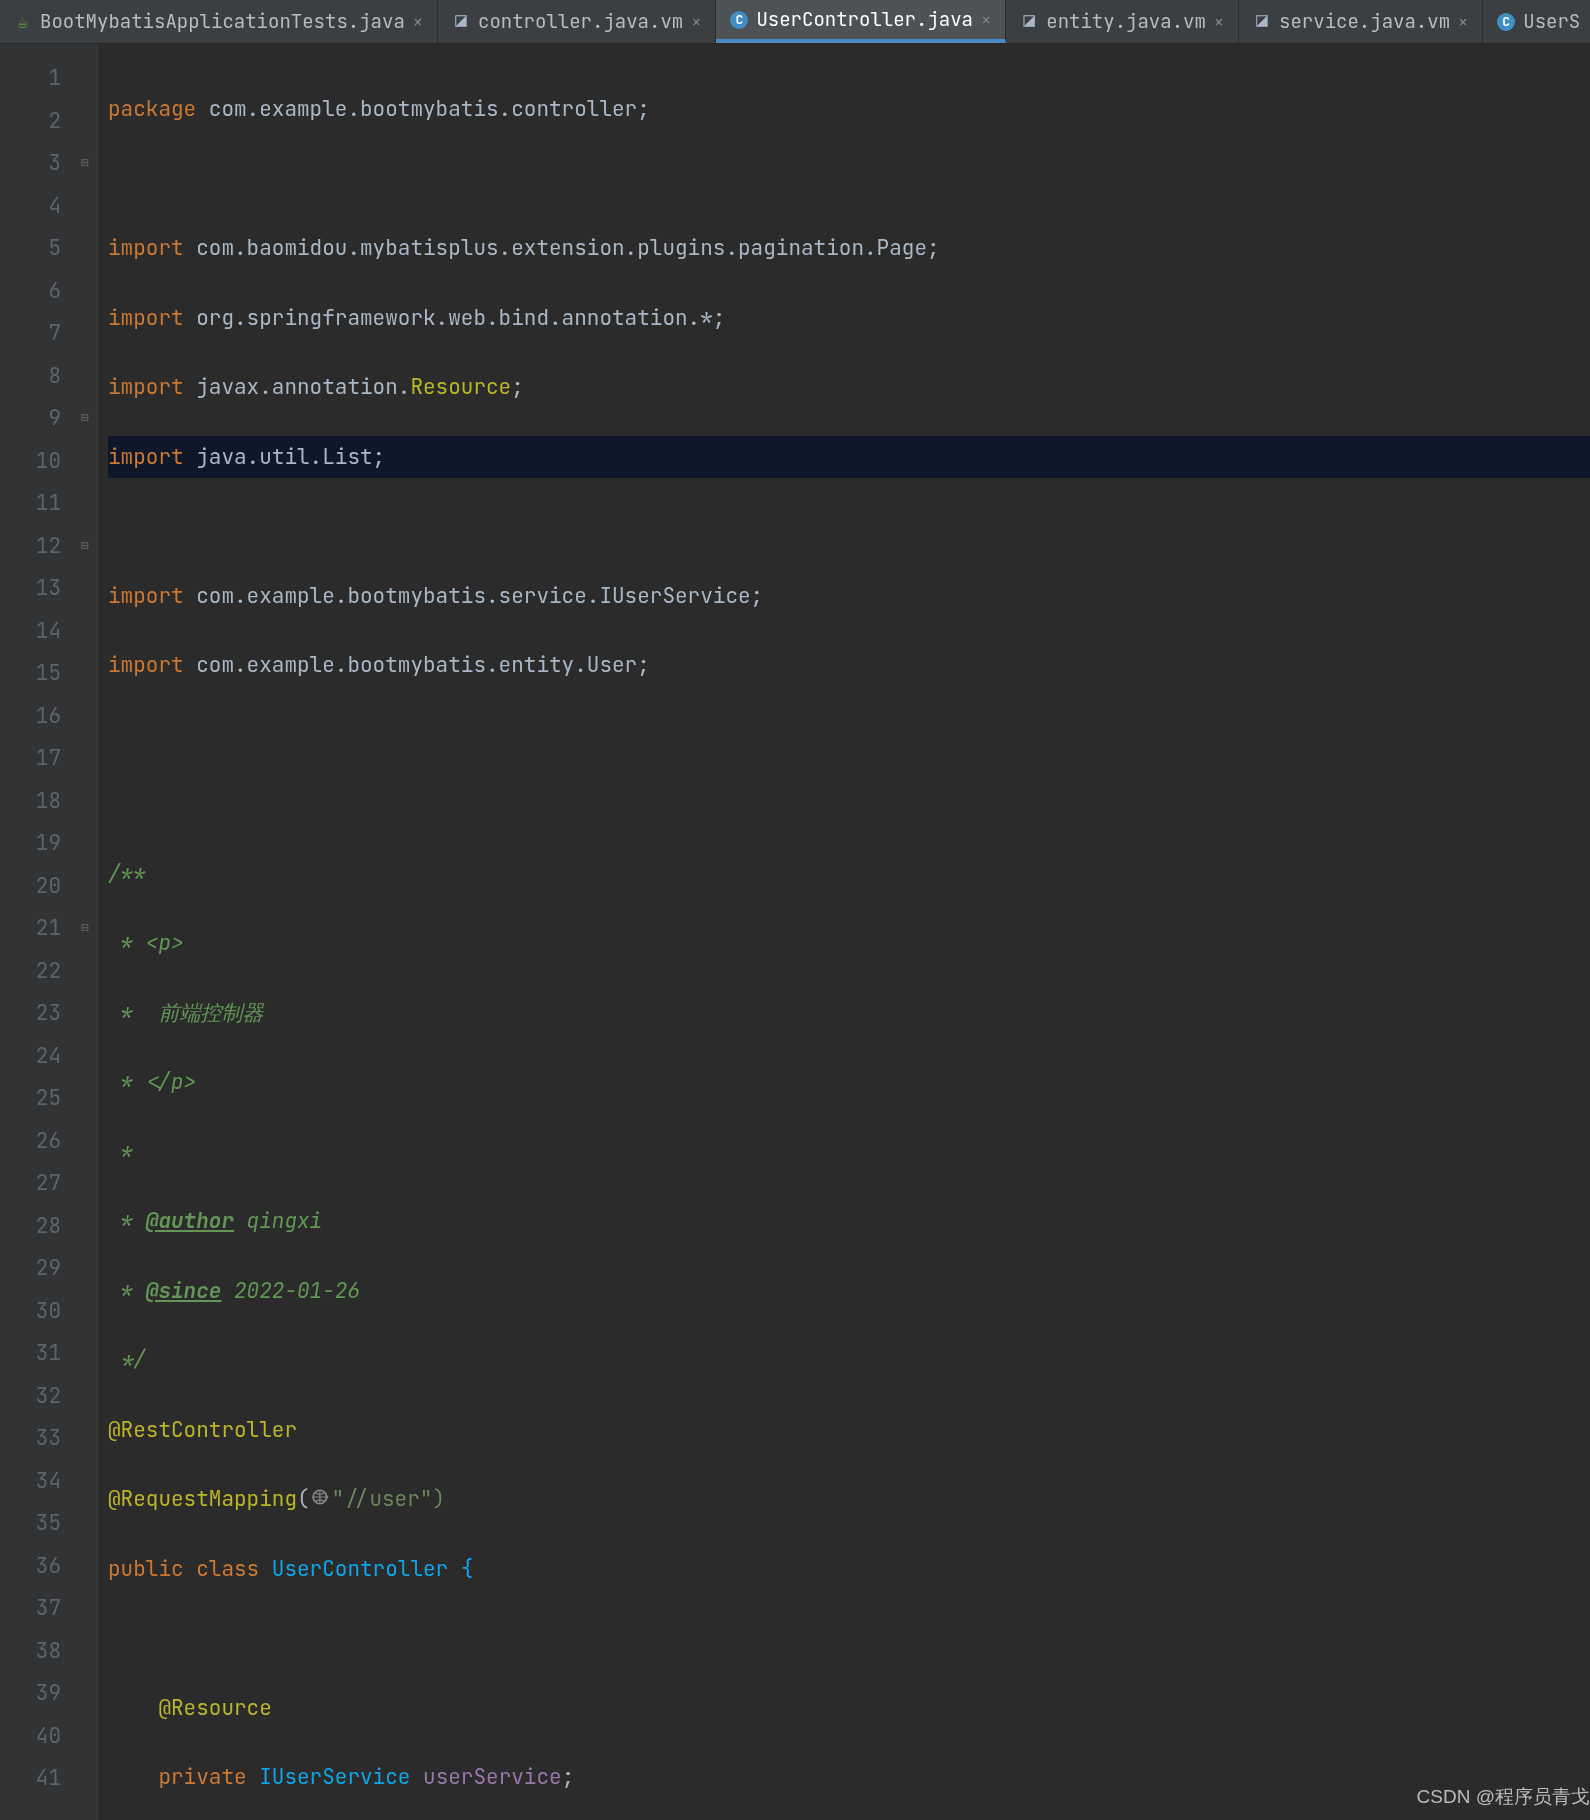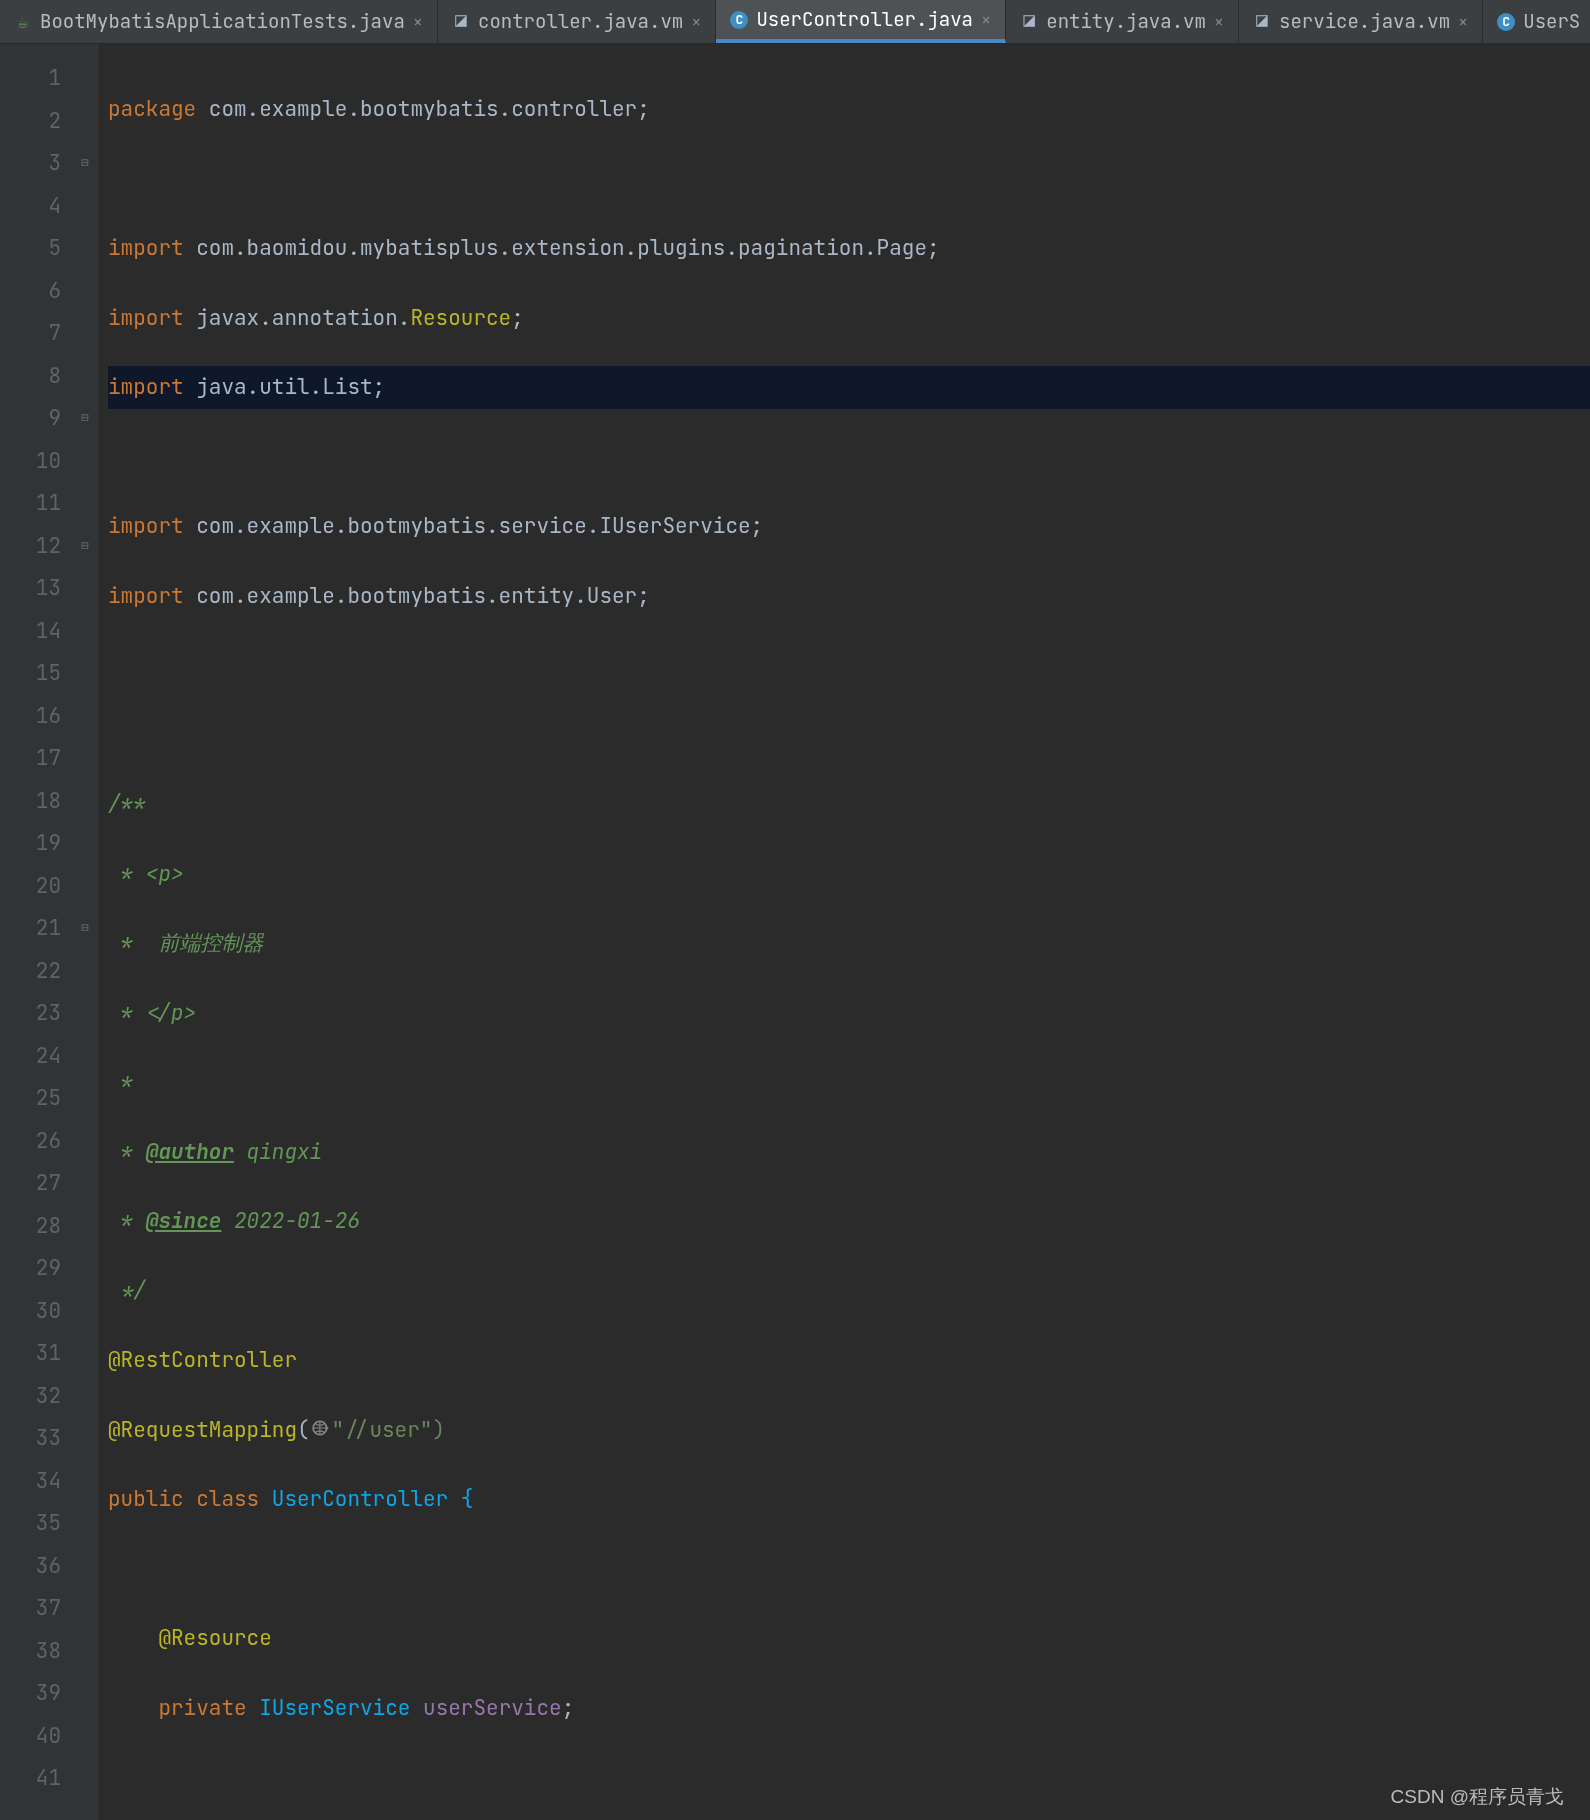--- a/index.html
+++ b/index.html
@@ -86,21 +86,21 @@
   .ann { color: #bbb529; }
   .id  { color: #0ea5e9; }
   .pkg { color: #a9b7c6; }
   .warn { color: #bbb529; }
   .fld { color: #9876aa; }
   .punct{ color:#a9b7c6; }
   .globe { display:inline-flex; width:22px; height:20px; align-items:center; justify-content:center;}
   .globe svg { width:18px; height:18px; }
   .strlink { color:#6a8759; }
   .water {
-    position:absolute; bottom:10px; right:26px; color:#bbb; font-size:19px; font-family: sans-serif;
+    position:absolute; bottom:10px; right:0; color:#bbb; font-size:19px; font-family: sans-serif;
   }
 </style>
 </head>
 <body>
 
 <div class="tabbar">
   <div class="tab">
       <span class="icon icon-java">☕</span>
       <span>BootMybatisApplicationTests.java</span>
       <span class="close">×</span>
@@ -173,20 +173,21 @@
     <div class="ln"><span>38</span></div>
     <div class="ln"><span>39</span></div>
     <div class="ln"><span>40</span></div>
     <div class="ln"><span>41</span></div>
   </div>
 
   <div class="code">
 <div class="line"><span class="kw">package </span><span class="pkg">com.example.bootmybatis.controller</span><span class="punct">;</span></div>
 <div class="line"></div>
 <div class="line"><span class="kw">import </span><span class="pkg">com.baomidou.mybatisplus.extension.plugins.pagination.Page</span><span class="punct">;</span></div>
+<div class="line"><span class="kw">import </span><span class="pkg">org.springframework.web.bind.annotation.*</span><span class="punct">;</span></div>
 <div class="line"><span class="kw">import </span><span class="pkg">javax.annotation.</span><span class="warn">Resource</span><span class="punct">;</span></div>
 <div class="line hl"><span class="kw">import </span><span class="pkg">java.util.List</span><span class="punct">;</span></div>
 <div class="line"></div>
 <div class="line"><span class="kw">import </span><span class="pkg">com.example.bootmybatis.service.IUserService</span><span class="punct">;</span></div>
 <div class="line"><span class="kw">import </span><span class="pkg">com.example.bootmybatis.entity.User</span><span class="punct">;</span></div>
 <div class="line"></div>
 <div class="line"></div>
 <div class="line"><span class="doc">/**</span></div>
 <div class="line"><span class="doc"> * &lt;p&gt;</span></div>
 <div class="line"><span class="doc"> *  前端控制器</span></div>

